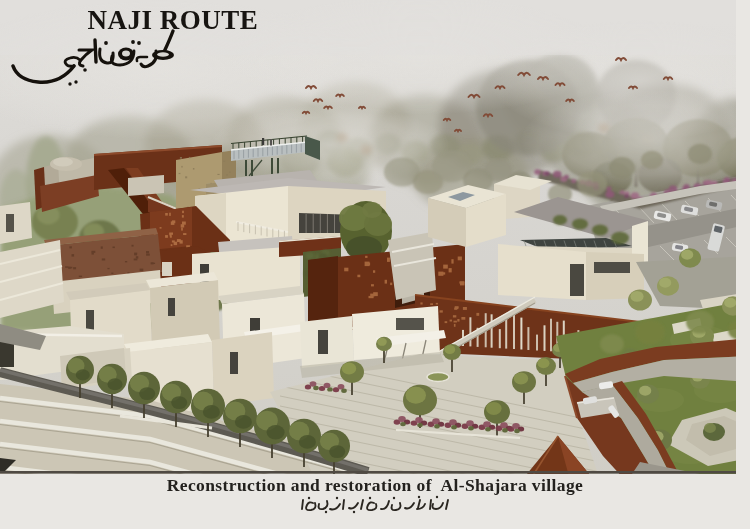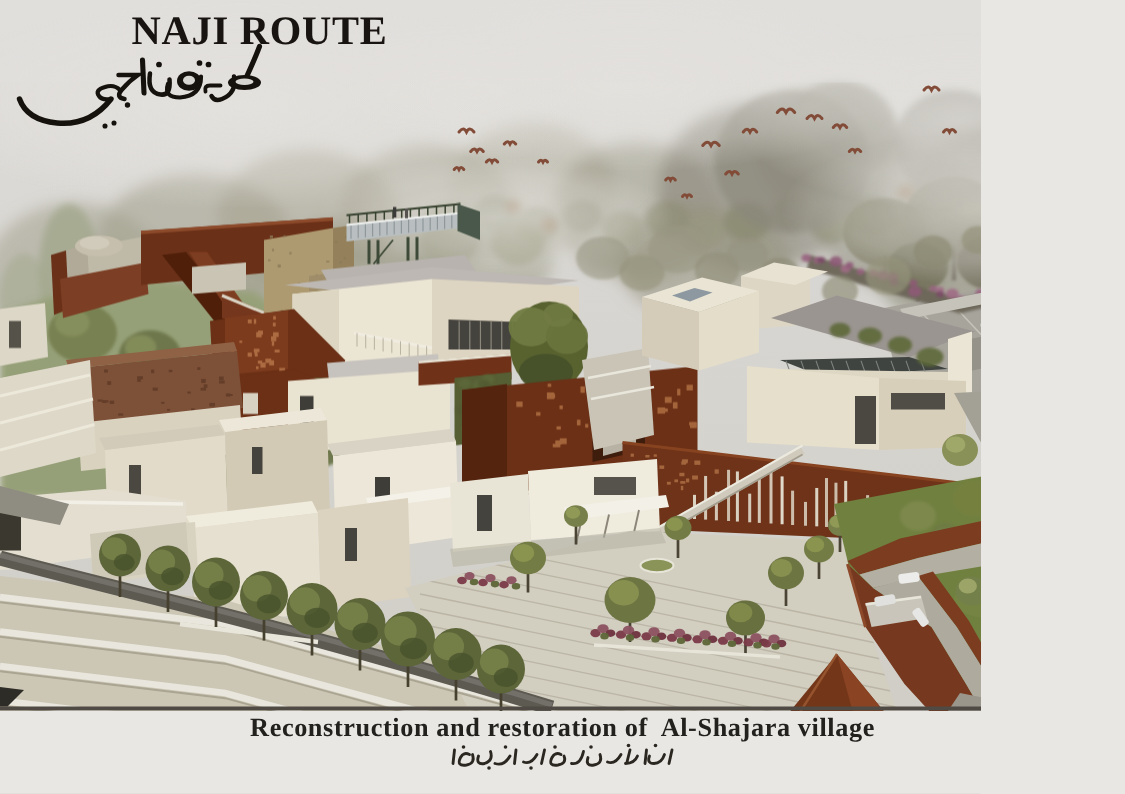--- a/index.html
+++ b/index.html
@@ -1,15 +1,15 @@
 <!DOCTYPE html>
 <html><head><meta charset="utf-8">
 <style>
 html,body{margin:0;padding:0;background:#e9e7e3;}
-#page{position:relative;width:654px;height:529px;overflow:hidden;font-family:"Liberation Serif",serif;}
+#page{position:relative;width:736px;height:529px;overflow:hidden;font-family:"Liberation Serif",serif;}
 </style></head><body>
 <div id="page">
 <svg width="750" height="529" viewBox="0 0 750 529">
 <defs>
 <linearGradient id="sky" x1="0" y1="0" x2="0" y2="1">
  <stop offset="0" stop-color="#e1dfdb"></stop>
  <stop offset="0.35" stop-color="#d8d6d2"></stop>
  <stop offset="0.7" stop-color="#d3d1cb"></stop>
  <stop offset="1" stop-color="#cfccc4"></stop>
 </linearGradient>

